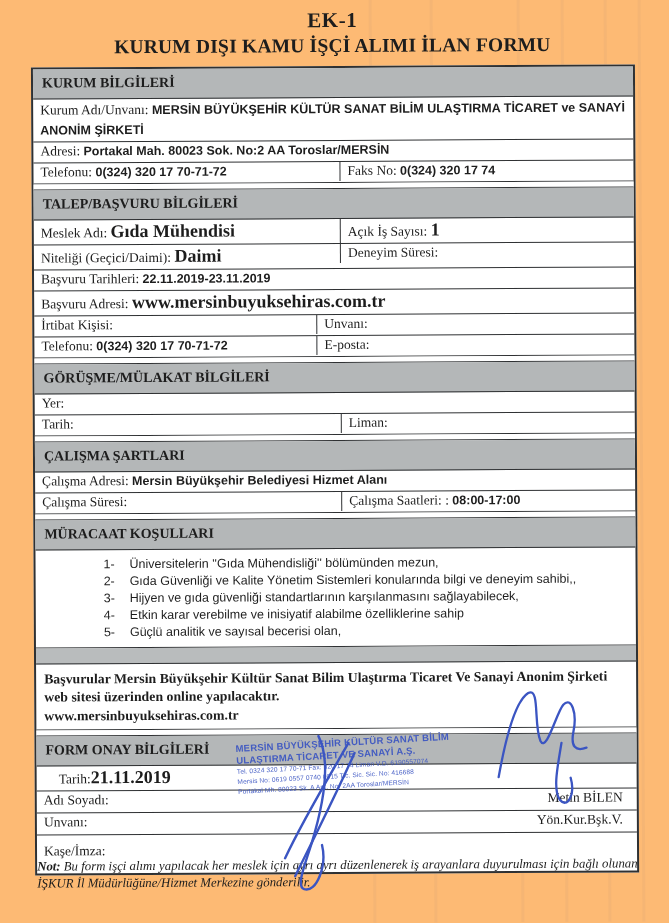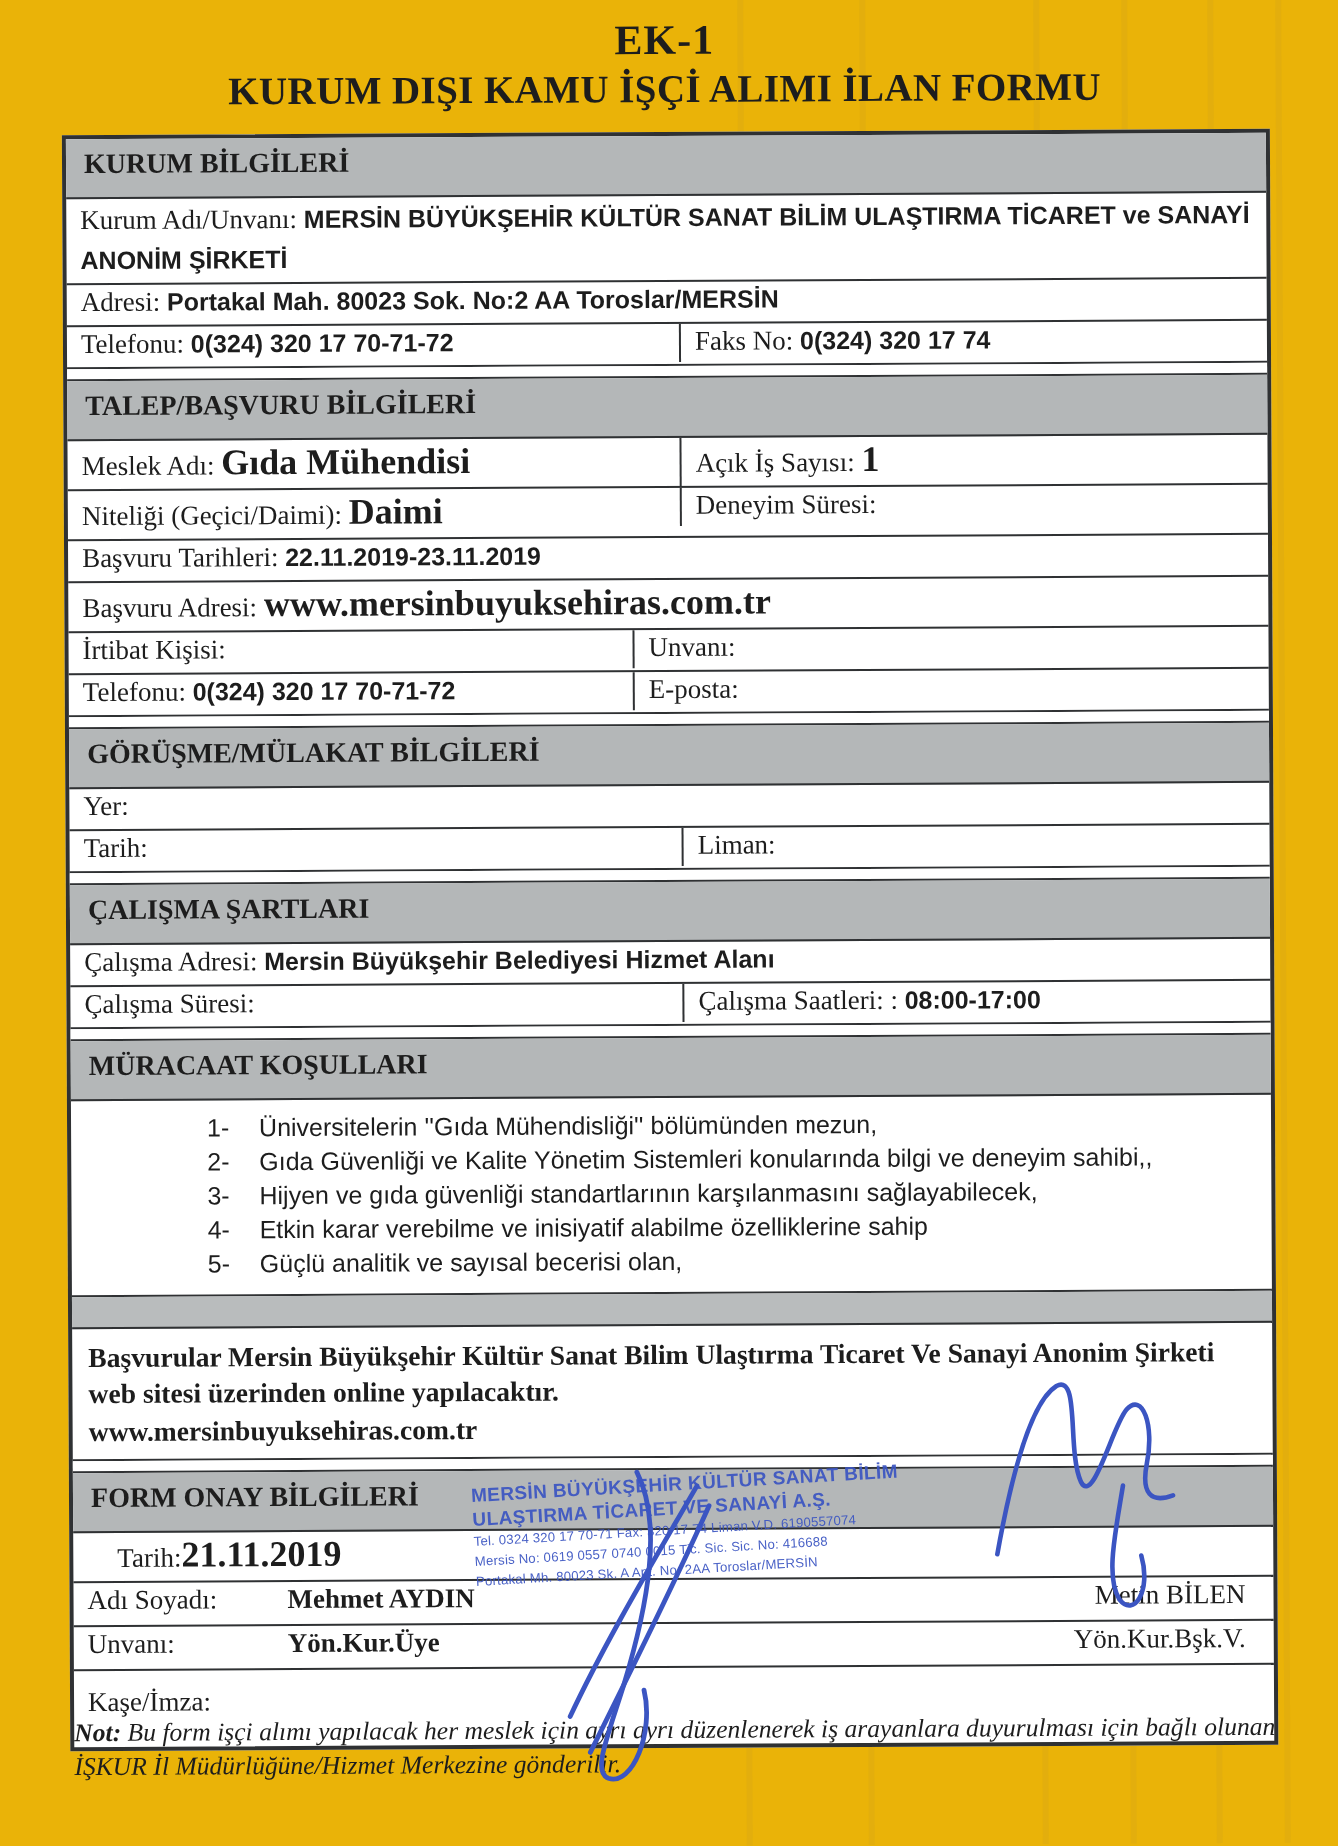--- a/index.html
+++ b/index.html
@@ -1,16 +1,16 @@
 <!DOCTYPE html>
 <html><head>
 <meta charset="utf-8">
 <style>
   html,body{margin:0;padding:0;background:#e8e8e8;}
-  .page{position:relative;width:669px;height:923px;background:#eab308;overflow:hidden;
+  .page{position:relative;width:669px;height:923px;background:#fdba74;overflow:hidden;
         font-family:"Liberation Serif",serif;color:#1d1d1d;margin:0 auto;}
   .tilt{position:absolute;inset:0;transform:rotate(-0.3deg);transform-origin:50% 50%;}
 
   
   .streak{position:absolute;top:0;bottom:0;width:3px;background:rgba(100,105,110,0.05);}
 
   .titles{position:absolute;top:8px;left:0;right:0;text-align:center;}
   .title-code{font-size:21px;font-weight:bold;letter-spacing:.5px;}
   .title-main{font-size:19.5px;font-weight:bold;letter-spacing:.2px;margin-top:2px;}
 
@@ -225,26 +225,24 @@
       <div class="spacer"></div>
 
       <div class="sec-header">FORM ONAY BİLGİLERİ</div>
       <div class="onay-row">
         <div style="padding:1px 0 2px 22px;">
           <span class="lab">Tarih:</span><span class="v-serif">21.11.2019</span>
         </div>
       </div>
       <div class="onay-row">
         <div class="onay-lab">Adı Soyadı:</div>
-        <div class="onay-left">Mehmet AYDIN</div>
         <div class="onay-right">Metin BİLEN</div>
       </div>
       <div class="onay-row">
         <div class="onay-lab">Unvanı:</div>
-        <div class="onay-left">Yön.Kur.Üye</div>
         <div class="onay-right">Yön.Kur.Bşk.V.</div>
       </div>
       <div class="onay-row kase" style="border-bottom:none">
         <div class="onay-lab" style="padding-top:8px">Kaşe/İmza:</div>
       </div>
     </div>
 
     <div class="note">
       <b>Not:</b><span> Bu form işçi alımı yapılacak her meslek için ayrı ayrı düzenlenerek iş arayanlara duyurulması için bağlı olunan İŞKUR İl Müdürlüğüne/Hizmet Merkezine gönderilir.</span>
     </div>

